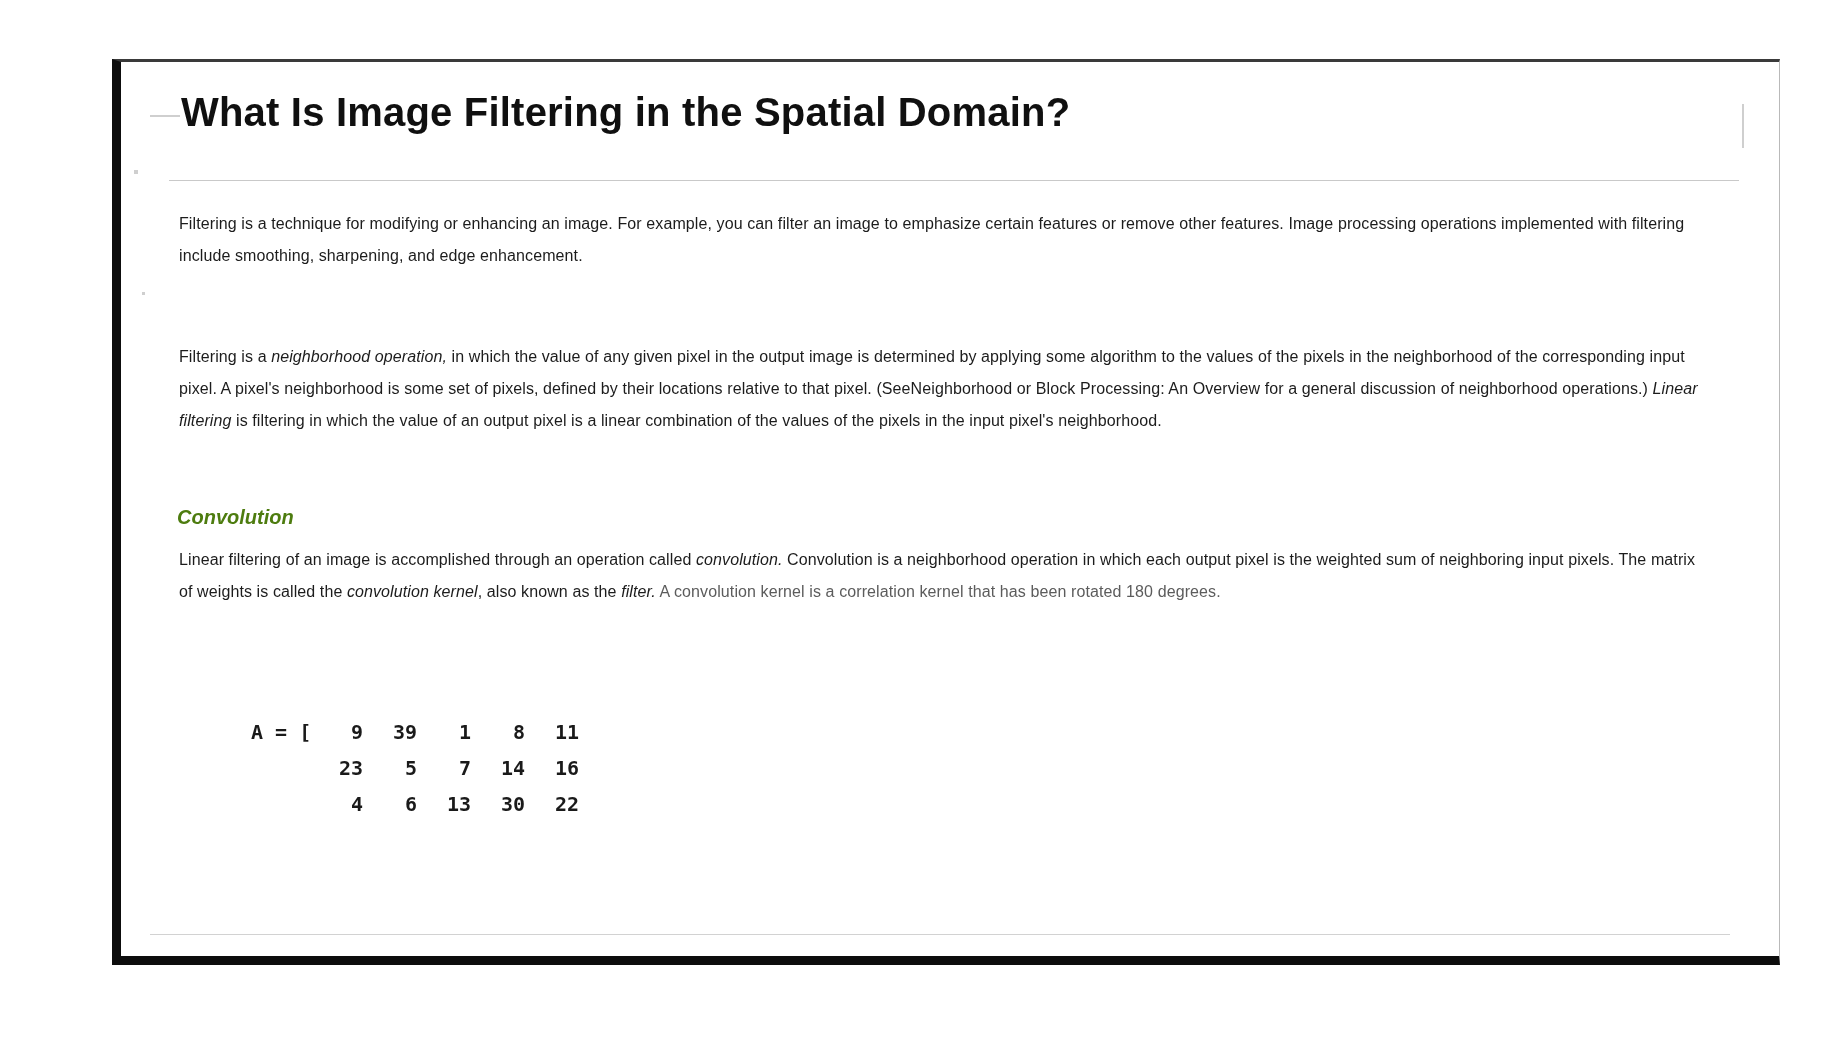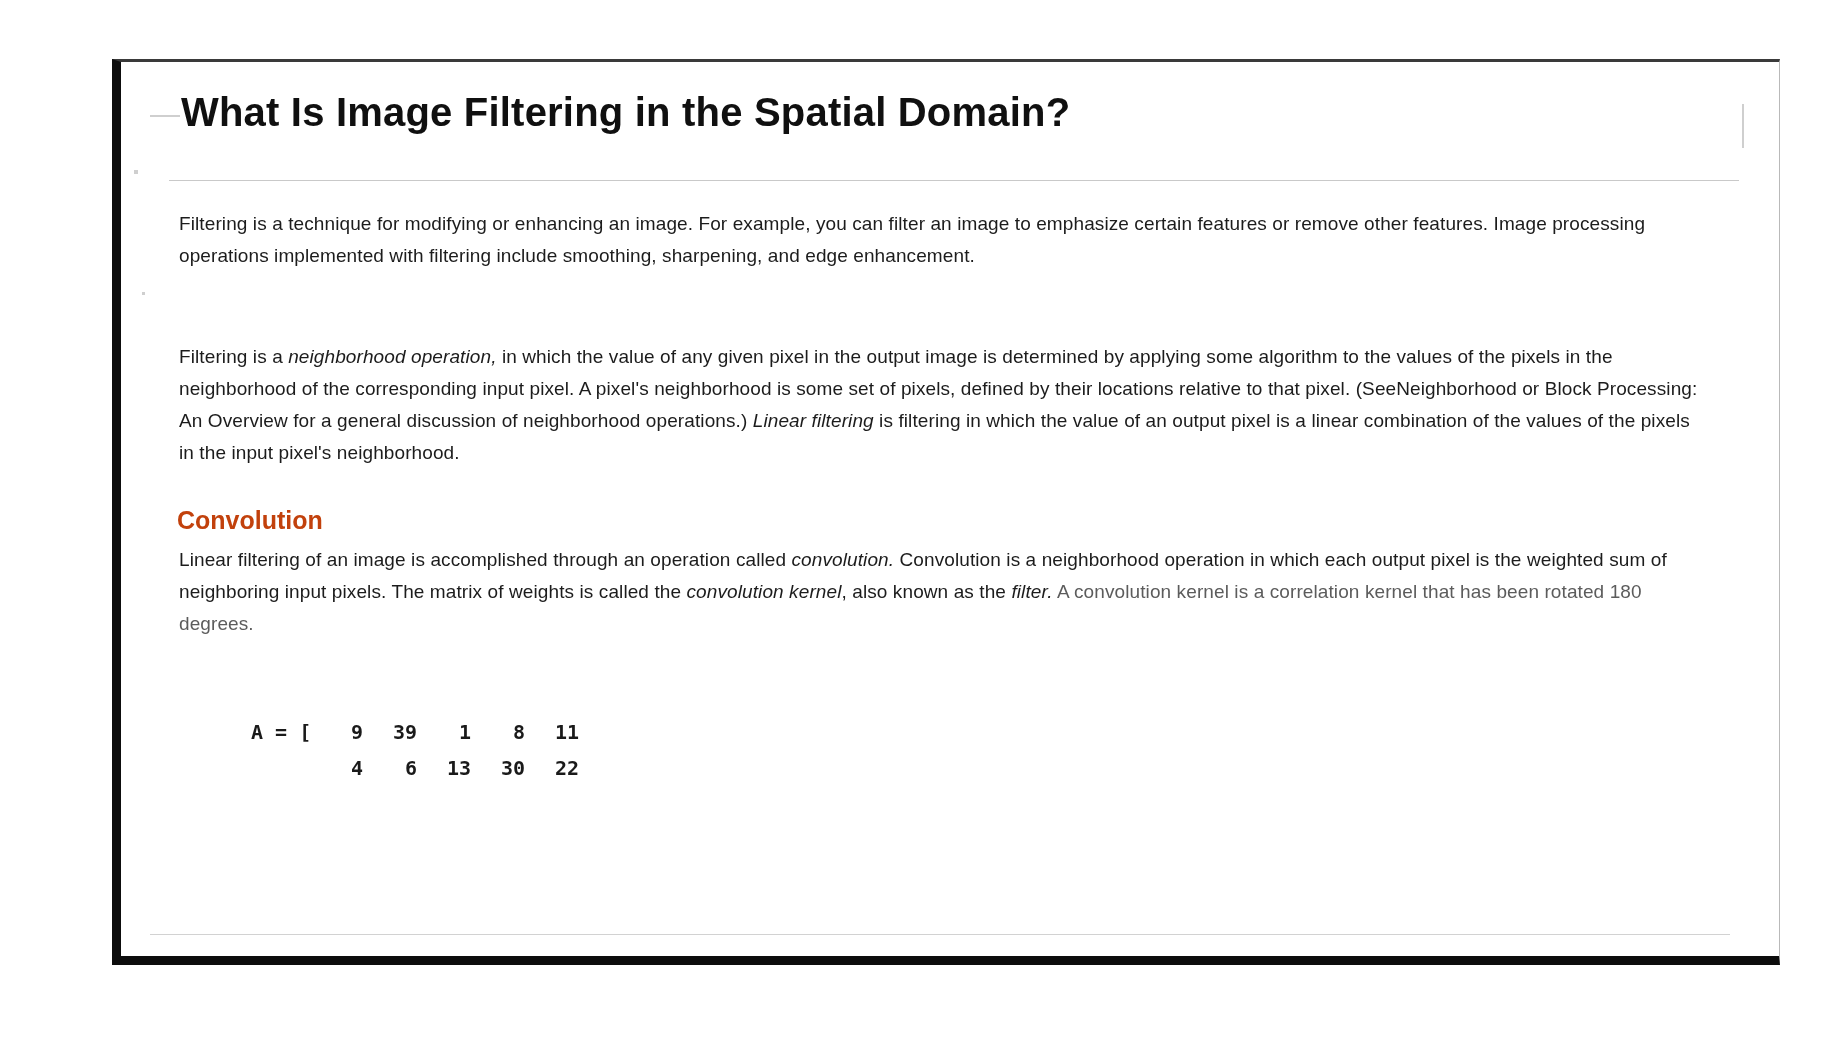--- a/index.html
+++ b/index.html
@@ -56,36 +56,37 @@
     position: absolute;
     left: 48px;
     top: 118px;
     width: 1570px;
     height: 1px;
     background: #c9c9c9;
   }
   .body-text {
     position: absolute;
     left: 58px;
-    font-size: 19px;
+    font-size: 16px;
     line-height: 32px;
     color: #1c1c1c;
     width: 1530px;
     text-align: left;
     letter-spacing: 0.1px;
   }
   .p1 { top: 146px; }
   .p2 { top: 279px; }
   .sub-head {
     position: absolute;
     left: 56px;
     top: 444px;
-    font-size: 25px;
+    font-size: 20px;
     font-weight: bold;
-    color: #c2410c;
+    color: #4d7c0f;
+    font-style: italic;
   }
   .p3 { top: 482px; }
   .p4 { top: 600px; }
   em.it {
     font-style: italic;
   }
   .faded {
     color: #5c5c5c;
   }
   .matrix {
@@ -160,20 +161,28 @@
               <tr>
             <td class="lead">A = [</td>
             <td>9</td>
             <td>39</td>
             <td>1</td>
             <td>8</td>
             <td>11</td>
           </tr>
           <tr>
             <td class="lead"></td>
+            <td>23</td>
+            <td>5</td>
+            <td>7</td>
+            <td>14</td>
+            <td>16</td>
+          </tr>
+          <tr>
+            <td class="lead"></td>
             <td>4</td>
             <td>6</td>
             <td>13</td>
             <td>30</td>
             <td>22</td>
           </tr>
         </tbody>
           </table>
       </div>
 

